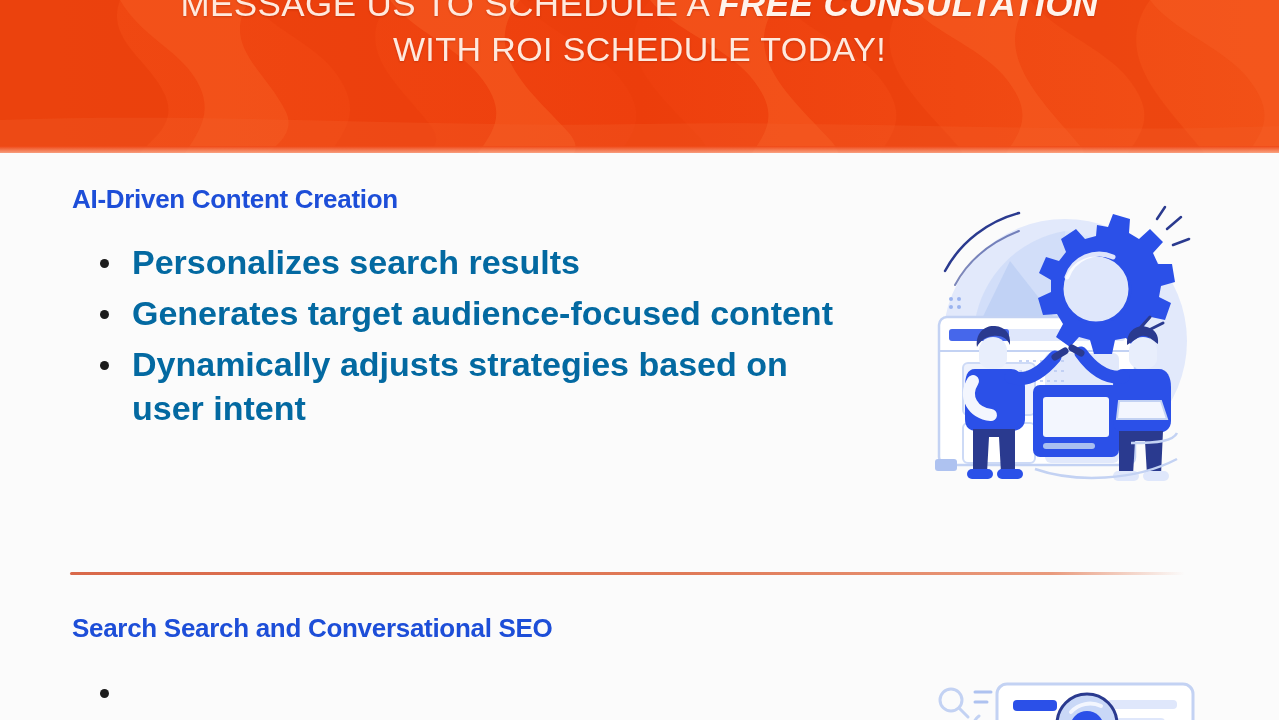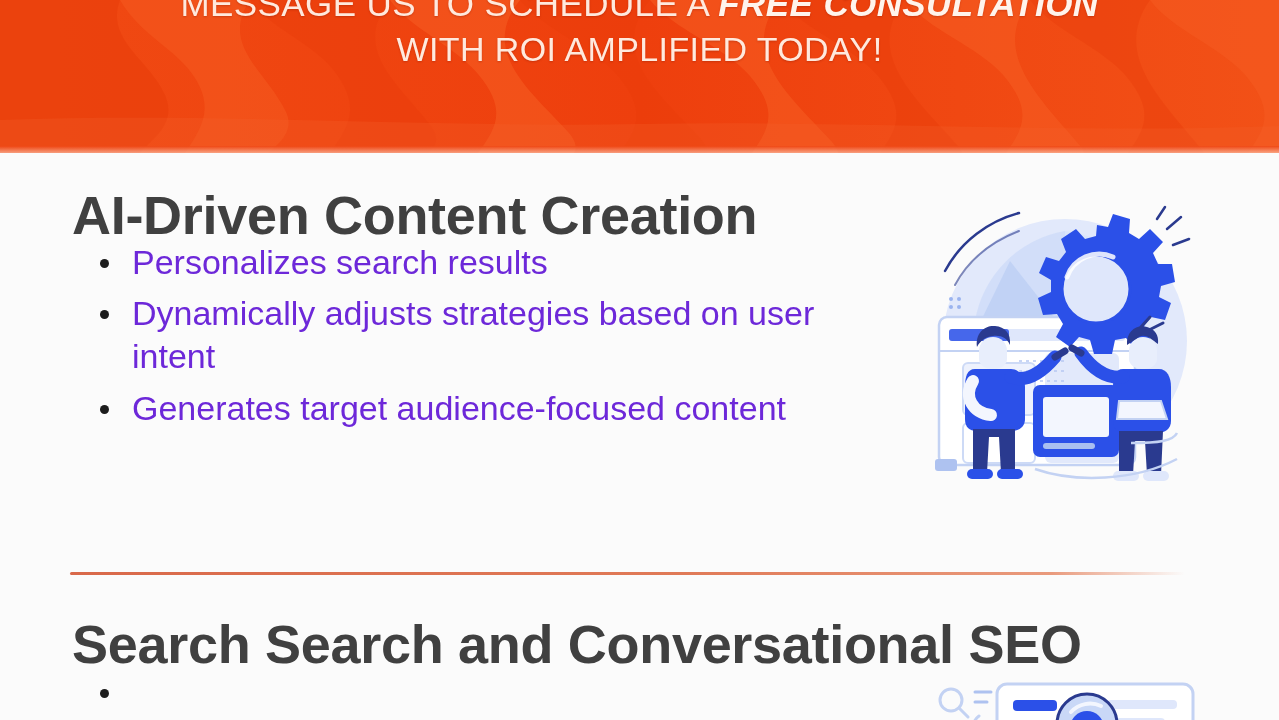--- a/index.html
+++ b/index.html
@@ -85,47 +85,47 @@
     left: 0;
     top: 153px;
     width: 1279px;
     height: 567px;
     background: #fbfbfb;
   }
 
   .section-heading {
     position: absolute;
     left: 72px;
-    color: #404040;
+    color: #1d4ed8;
     font-weight: 700;
-    font-size: 54px;
+    font-size: 26px;
     letter-spacing: -0.3px;
     white-space: nowrap;
   }
   #heading-1 { top: 31px; }
   #heading-2 { top: 460px; }
 
   .bullet-list {
     position: absolute;
     left: 86px;
     margin: 0;
     padding: 0;
     list-style: none;
     width: 760px;
   }
   #bullets-1 { top: 88px; }
   #bullets-2 { top: 518px; }
 
   .bullet-item {
     position: relative;
     padding-left: 46px;
-    color: #6d28d9;
+    color: #0369a1;
     font-size: 34px;
     line-height: 1.27;
-    font-weight: 400;
+    font-weight: 700;
     margin-bottom: 8px;
   }
   .bullet-dot {
     position: absolute;
     left: 14px;
     top: 18px;
     width: 9px;
     height: 9px;
     background: #1c1c1c;
     border-radius: 50%;
@@ -181,42 +181,42 @@
       <path d="M650,0 L780,0 C736,54 792,98 832,142 C836,147 838,151 838,153 L752,153 C768,130 780,112 750,76 C724,46 674,30 650,0 Z" fill="#f55c22" opacity="0.55"></path>
       <path d="M780,0 L905,0 C862,54 918,100 958,146 C960,149 962,152 962,153 L880,153 C896,130 908,112 878,76 C852,46 804,30 780,0 Z" fill="#e83c0a" opacity="0.42"></path>
       <path d="M905,0 L1030,0 C988,54 1044,102 1082,148 L1084,153 L1006,153 C1022,130 1034,112 1004,76 C978,46 928,30 905,0 Z" fill="#f55c22" opacity="0.55"></path>
       <path d="M1030,0 L1150,0 C1110,56 1166,104 1202,150 L1204,153 L1128,153 C1144,130 1156,112 1126,76 C1100,46 1052,30 1030,0 Z" fill="#e83c0a" opacity="0.4"></path>
       <path d="M1150,0 L1279,0 L1279,153 L1248,153 C1264,130 1276,112 1246,76 C1220,46 1172,30 1150,0 Z" fill="#f55c22" opacity="0.5"></path>
       <path d="M0,120 C220,112 430,128 640,124 C860,120 1060,134 1279,126 L1279,153 L0,153 Z" fill="#f6622a" opacity="0.28"></path>
     </svg>
 
     <div id="header-text-wrap">
       <div id="hdr-line1" class="hdr-line"><span>MESSAGE US TO SCHEDULE A </span><span class="strong">FREE CONSULTATION</span></div>
-      <div id="hdr-line2" class="hdr-line">WITH ROI AMPLIFIED TODAY!</div>
+      <div id="hdr-line2" class="hdr-line">WITH ROI SCHEDULE TODAY!</div>
     </div>
 
     <div id="header-bottom-fade"></div>
   </div>
 
   <div id="content">
 
     <div id="heading-1" class="section-heading">AI-Driven Content Creation</div>
 
     <ul id="bullets-1" class="bullet-list">
       <li class="bullet-item">
         <span class="bullet-dot"></span>
         <span>Personalizes search results</span>
       </li>
       <li class="bullet-item">
         <span class="bullet-dot"></span>
-        <span>Dynamically adjusts strategies based on user intent</span>
+        <span>Generates target audience-focused content</span>
       </li>
       <li class="bullet-item">
         <span class="bullet-dot"></span>
-        <span>Generates target audience-focused content</span>
+        <span>Dynamically adjusts strategies based on user intent</span>
       </li>
     </ul>
 
     <div id="divider"></div>
 
     <div id="heading-2" class="section-heading">Search Search and Conversational SEO</div>
 
     <ul id="bullets-2" class="bullet-list">
       <li class="bullet-item">
         <span class="bullet-dot"></span>

